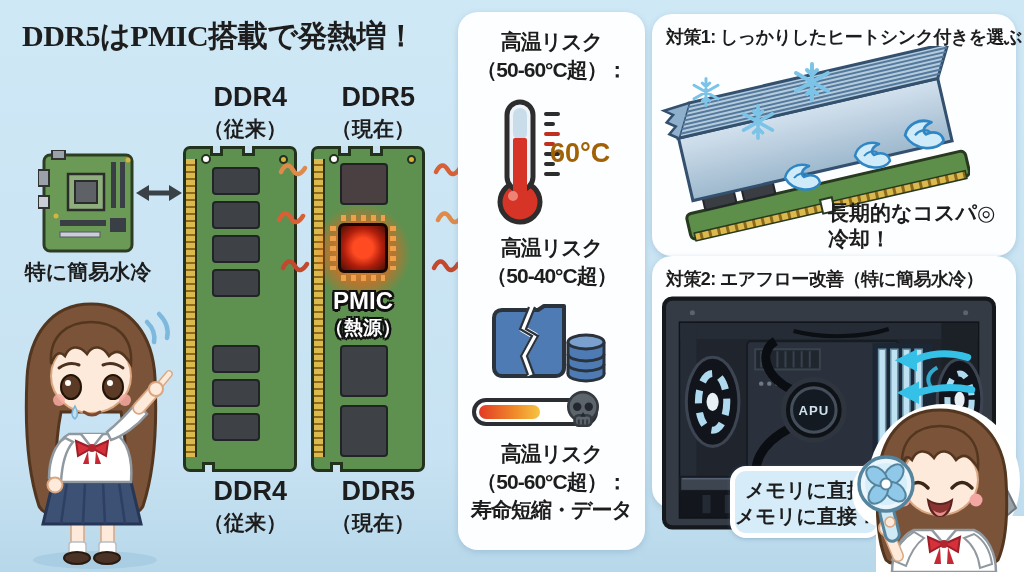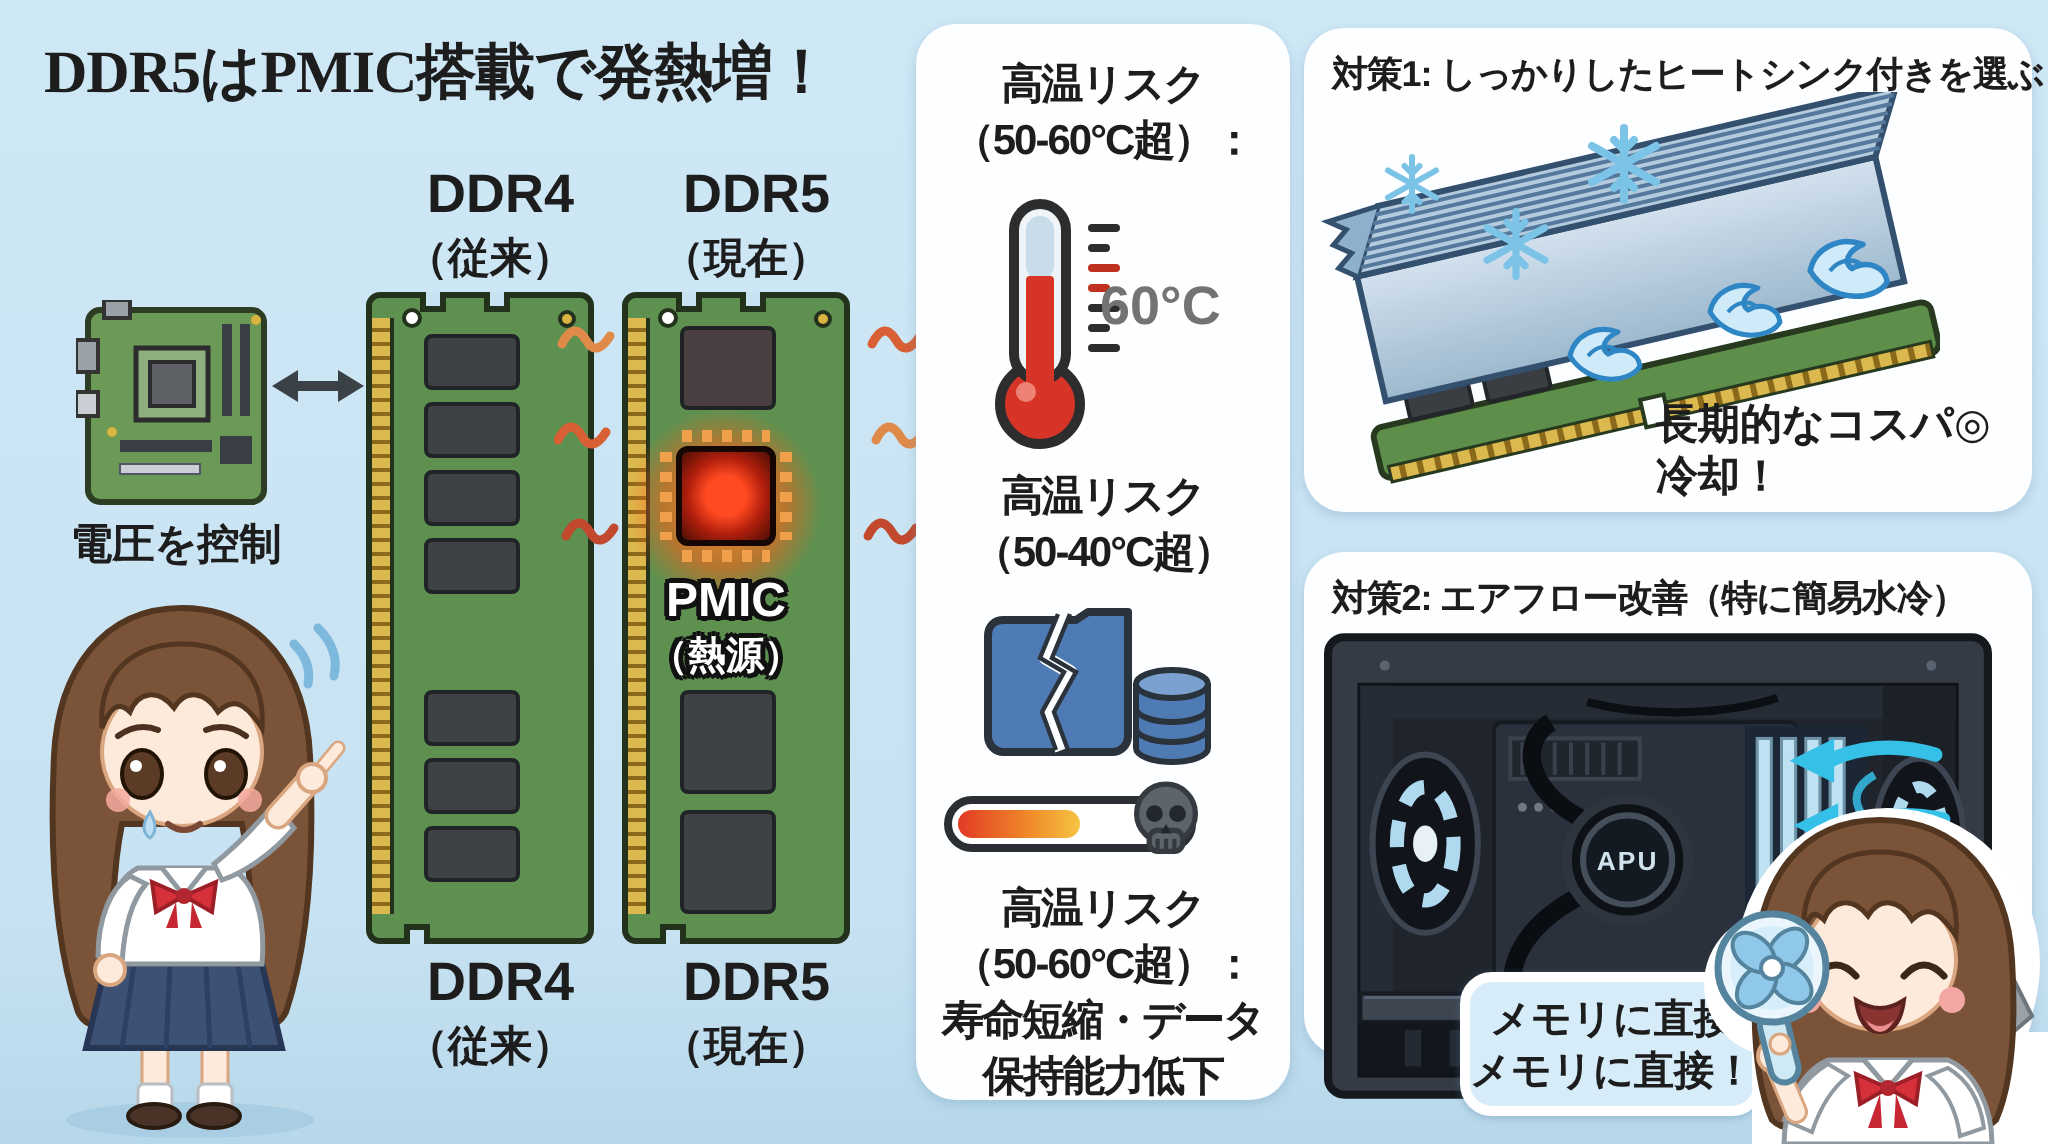--- a/index.html
+++ b/index.html
@@ -51,29 +51,29 @@
     text-shadow: -2px -2px 0 #111, 2px -2px 0 #111, -2px 2px 0 #111, 2px 2px 0 #111,
                  0 -2.5px 0 #111, 0 2.5px 0 #111, -2.5px 0 0 #111, 2.5px 0 0 #111; }
 
   
   .panel { position: absolute; background: #fdfeff; border-radius: 20px;
            box-shadow: 0 2px 6px rgba(110,150,180,.35); }
   .risk-panel { left: 458px; top: 12px; width: 187px; height: 538px; }
   .risk-h { position: absolute; width: 100%; text-align: center; font-size: 21px;
             letter-spacing: -1px; }
   .temp-val { position: absolute; left: 92px; top: 126px; font-size: 27px; font-weight: bold;
-              color: #737373; }
+              color: #a16207; }
   .gauge { position: absolute; left: 14px; top: 386px; width: 126px; height: 28px;
            background: #fff; border: 4px solid #2b2f33; border-radius: 15px; }
   .gauge-fill { position: absolute; left: 3px; top: 3px; width: 52%; height: 14px;
            background: linear-gradient(90deg, #e23b25, #f08c2a 60%, #f6c443); border-radius: 8px; }
 
   
   .sol1-panel { left: 652px; top: 14px; width: 364px; height: 242px; }
-  .sol2-panel { left: 652px; top: 276px; width: 364px; height: 252px; }
+  .sol2-panel { left: 652px; top: 256px; width: 364px; height: 252px; }
   .sol-h { position: absolute; left: 14px; top: 11px; font-size: 18px; letter-spacing: -0.6px; }
   .hs-cap { position: absolute; left: 176px; top: 186px; width: 182px; text-align: left;
             font-size: 21px; line-height: 26px; }
   .bubble { position: absolute; left: 78px; top: 210px; width: 152px; height: 72px;
             background: #d6edf9; border: 5px solid #fff; border-radius: 16px; z-index: 3;
             text-align: center; font-size: 20px; line-height: 26px; padding-top: 6px;
             box-shadow: 0 1px 4px rgba(90,130,160,.4); }
   .girl-right { left: 848px; top: 396px; z-index: 4; }
   .girl-left { left: 5px; top: 292px; }
 </style>
@@ -101,21 +101,21 @@
     <rect x="30" y="24" width="36" height="36" fill="#8fae7e" stroke="#2c2c2c" stroke-width="2.5"></rect>
     <rect x="37" y="31" width="22" height="22" fill="#5e6166" stroke="#2c2c2c" stroke-width="2"></rect>
     <rect x="73" y="12" width="5" height="46" fill="#3a3f45"></rect>
     <rect x="82" y="12" width="5" height="46" fill="#3a3f45"></rect>
     <rect x="22" y="70" width="46" height="6" fill="#3a3f45"></rect>
     <rect x="22" y="82" width="40" height="5" fill="#c9cfd4" stroke="#556" stroke-width="1"></rect>
     <rect x="72" y="68" width="16" height="14" fill="#3a3f45"></rect>
     <circle cx="18" cy="66" r="2.5" fill="#d9b23f"></circle>
     <circle cx="90" cy="10" r="2.5" fill="#d9b23f"></circle>
   </svg>
-  <div class="abs jp mobo-cap">電圧を控制</div>
+  <div class="abs jp mobo-cap">特に簡易水冷</div>
 
   <svg class="abs" style="left:136px; top:182px;" width="46" height="22" viewBox="0 0 46 22">
     <path d="M10 11 H36" stroke="#3a4248" stroke-width="5"></path>
     <polygon points="0,11 13,3 13,19" fill="#3a4248"></polygon>
     <polygon points="46,11 33,3 33,19" fill="#3a4248"></polygon>
   </svg>
 
   <div class="ram ram4">
     <div class="pins"></div>
     <div class="notch" style="left:24px"></div>
@@ -258,21 +258,20 @@
       <rect x="12" y="24" width="16" height="10" rx="4" fill="#5c646c" stroke="#343a40" stroke-width="2.5"></rect>
       <circle cx="14.5" cy="16" r="4" fill="#23282e"></circle>
       <circle cx="25.5" cy="16" r="4" fill="#23282e"></circle>
       <polygon points="20,21 17.5,25.5 22.5,25.5" fill="#23282e"></polygon>
       <path d="M16,28 V33 M20,28 V33 M24,28 V33" stroke="#343a40" stroke-width="2"></path>
     </svg>
 
     <div class="risk-h jp nowrap" style="top:428px">高温リスク</div>
     <div class="risk-h jp nowrap" style="top:456px">（50-60°C超）：</div>
     <div class="risk-h jp nowrap" style="top:484px">寿命短縮・データ</div>
-    <div class="risk-h jp nowrap" style="top:512px">保持能力低下</div>
   </section>
 
   <section class="panel sol1-panel">
     <div class="sol-h jp nowrap">対策1: しっかりしたヒートシンク付きを選ぶ</div>
 
     <svg class="abs" style="left:8px; top:32px;" width="310" height="204" viewBox="0 0 310 204">
       <defs>
         <linearGradient id="hsFace" x1="0" y1="0" x2="0" y2="1">
           <stop offset="0" stop-color="#d3e1ee"></stop>
             <stop offset="1" stop-color="#9db8cd"></stop>

